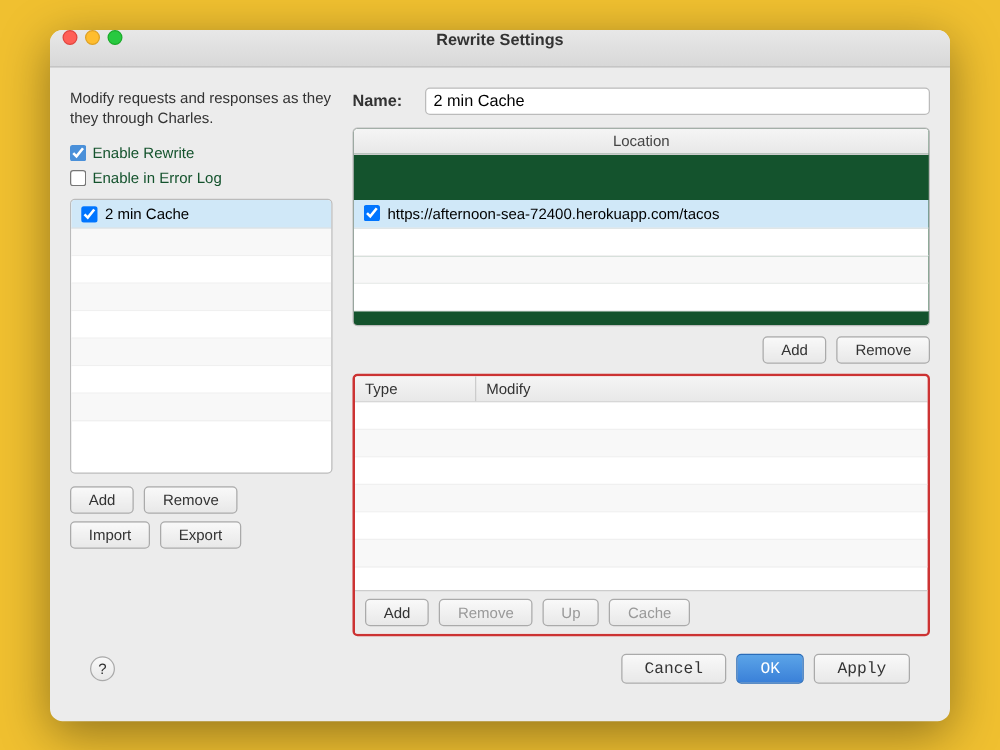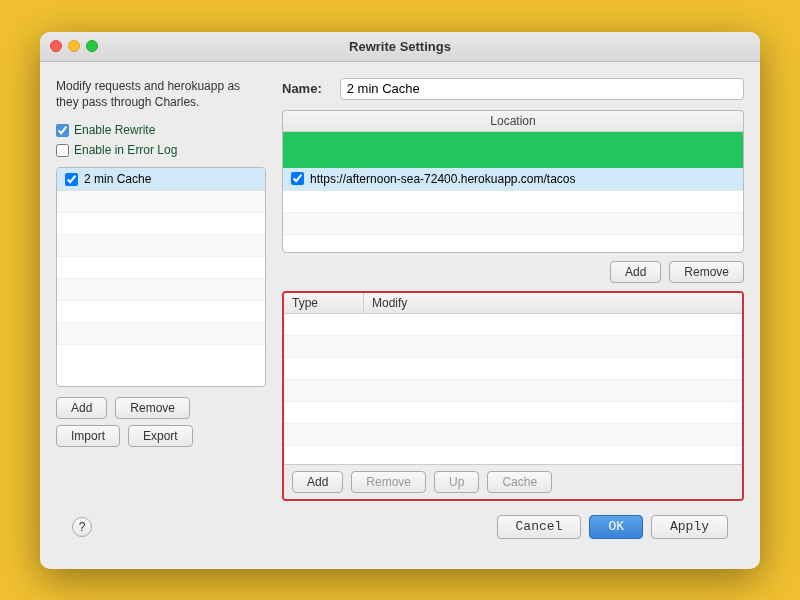--- a/index.html
+++ b/index.html
@@ -20,21 +20,20 @@
       background: #ececec;
       border-radius: 10px;
       box-shadow: 0 10px 40px rgba(0,0,0,0.4);
       overflow: hidden;
     }
 
     .titlebar {
       background: linear-gradient(to bottom, #e8e8e8, #d8d8d8);
       height: 30px;
       display: flex;
-      align-items: center;
       justify-content: center;
       position: relative;
       border-bottom: 1px solid #bbb;
     }
 
     .traffic-lights {
       position: absolute;
       left: 10px;
       display: flex;
       gap: 6px;
@@ -166,21 +165,21 @@
       background: white;
       outline: none;
     }
 
     
     .location-table-wrapper {
       border: 1px solid #bbb;
       border-radius: 4px;
       overflow: hidden;
       margin-bottom: 8px;
-      background: #22c55e;
+      background: #14532d;
     }
 
     .location-header {
       background: linear-gradient(to bottom, #f5f5f5, #e8e8e8);
       border-bottom: 1px solid #ccc;
       padding: 3px 8px;
       font-size: 12px;
       color: #444;
       text-align: center;
     }
@@ -200,21 +199,21 @@
       height: 22px;
       border-bottom: 1px solid #f0f0f0;
       background: white;
     }
 
     .location-empty:nth-child(odd) {
       background: #f8f8f8;
     }
 
     .location-table-body {
-      height: 84px;
+      height: 100px;
       overflow-y: auto;
       margin-top: 36px;
     }
 
     .add-remove-row {
       display: flex;
       justify-content: flex-end;
       gap: 8px;
       margin-bottom: 8px;
     }
@@ -239,21 +238,21 @@
       color: #333;
       flex: 1;
       border-right: 1px solid #ccc;
     }
 
     .rules-col-header:last-child {
       border-right: none;
     }
 
     .rules-col-header-type {
-      width: 80px;
+      width: 97px;
       flex: none;
     }
 
     .rules-body {
       height: 150px;
     }
 
     .rules-empty-row {
       height: 22px;
       border-bottom: 1px solid #f0f0f0;
@@ -342,21 +341,21 @@
       <div class="traffic-light tl-min"></div>
       <div class="traffic-light tl-max"></div>
     </div>
     <span class="titlebar-title">Rewrite Settings</span>
   </div>
 
   <div class="window-body">
     <div class="main-layout">
 
       <div class="left-panel">
-        <p class="description-text">Modify requests and herokuapp as they pass through Charles.</p>
+        <p class="description-text">Modify requests and responses as they they through Charles.</p>
 
         <div class="checkbox-row">
           <input type="checkbox" checked="" style="">
           <span class="checkbox-label">Enable Rewrite</span>
         </div>
 
         <div class="checkbox-row">
           <input type="checkbox" style="">
           <span class="checkbox-label">Enable in Error Log</span>
         </div>

